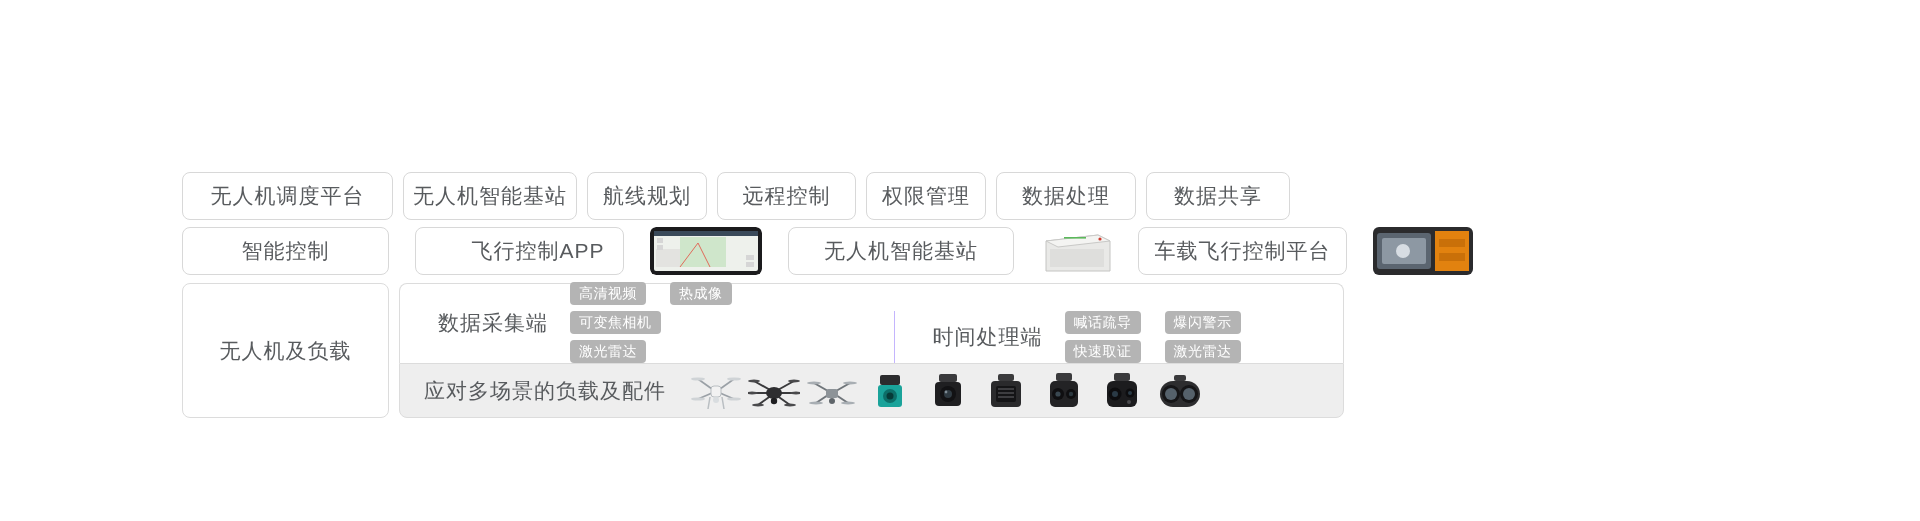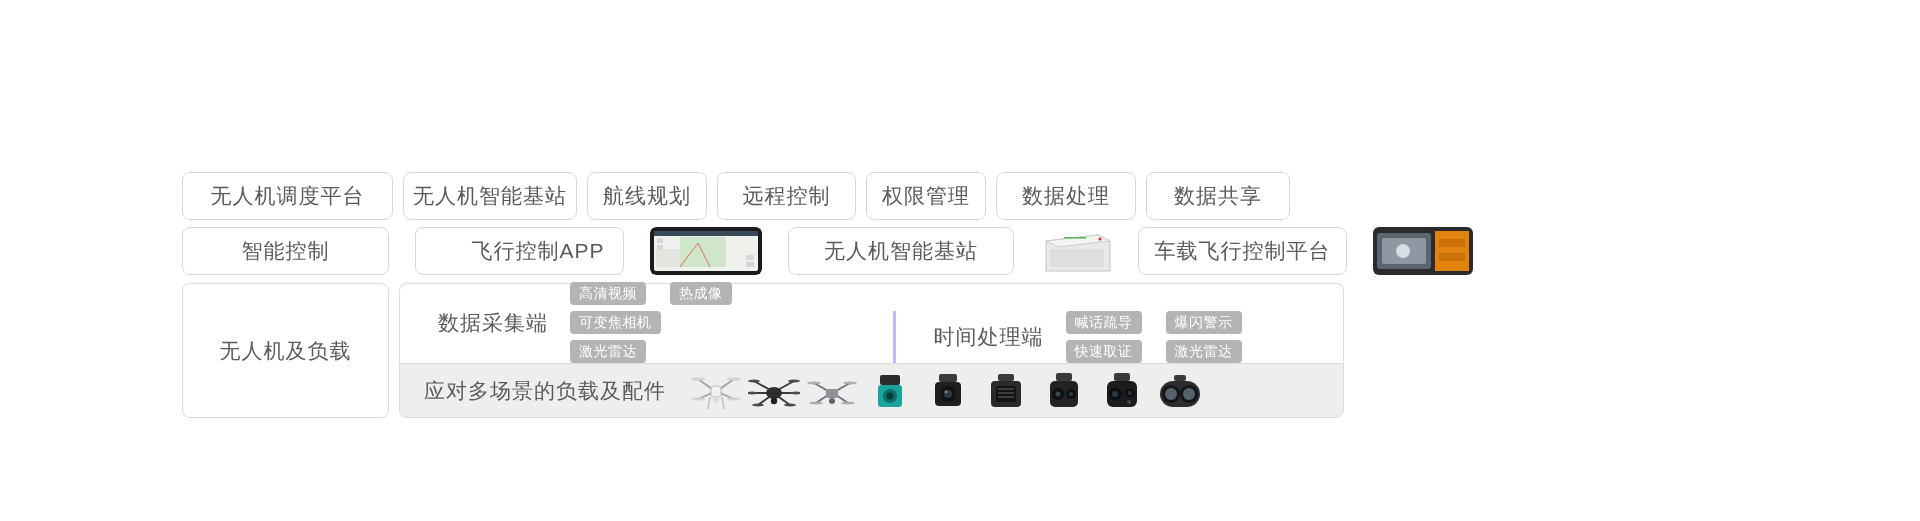--- a/index.html
+++ b/index.html
@@ -70,21 +70,21 @@
     display: flex;
     background: #fff;
     align-items: flex-end;
   }
   .half {
     flex: 1;
     display: flex;
     align-items: center;
     padding: 0 12px;
   }
-  .half + .half { border-left: 3px solid #c4b5fd; margin-left: 45px; }
+  .half + .half { border-left: 1px solid #c4b5fd; margin-left: 45px; }
   .half-title {
     color: #585b5e;
     font-size: 21px;
     letter-spacing: 1px;
     white-space: nowrap;
     flex: none;
     padding: 0 22px 0 26px;
   }
   .tagwrap {
     display: flex;

